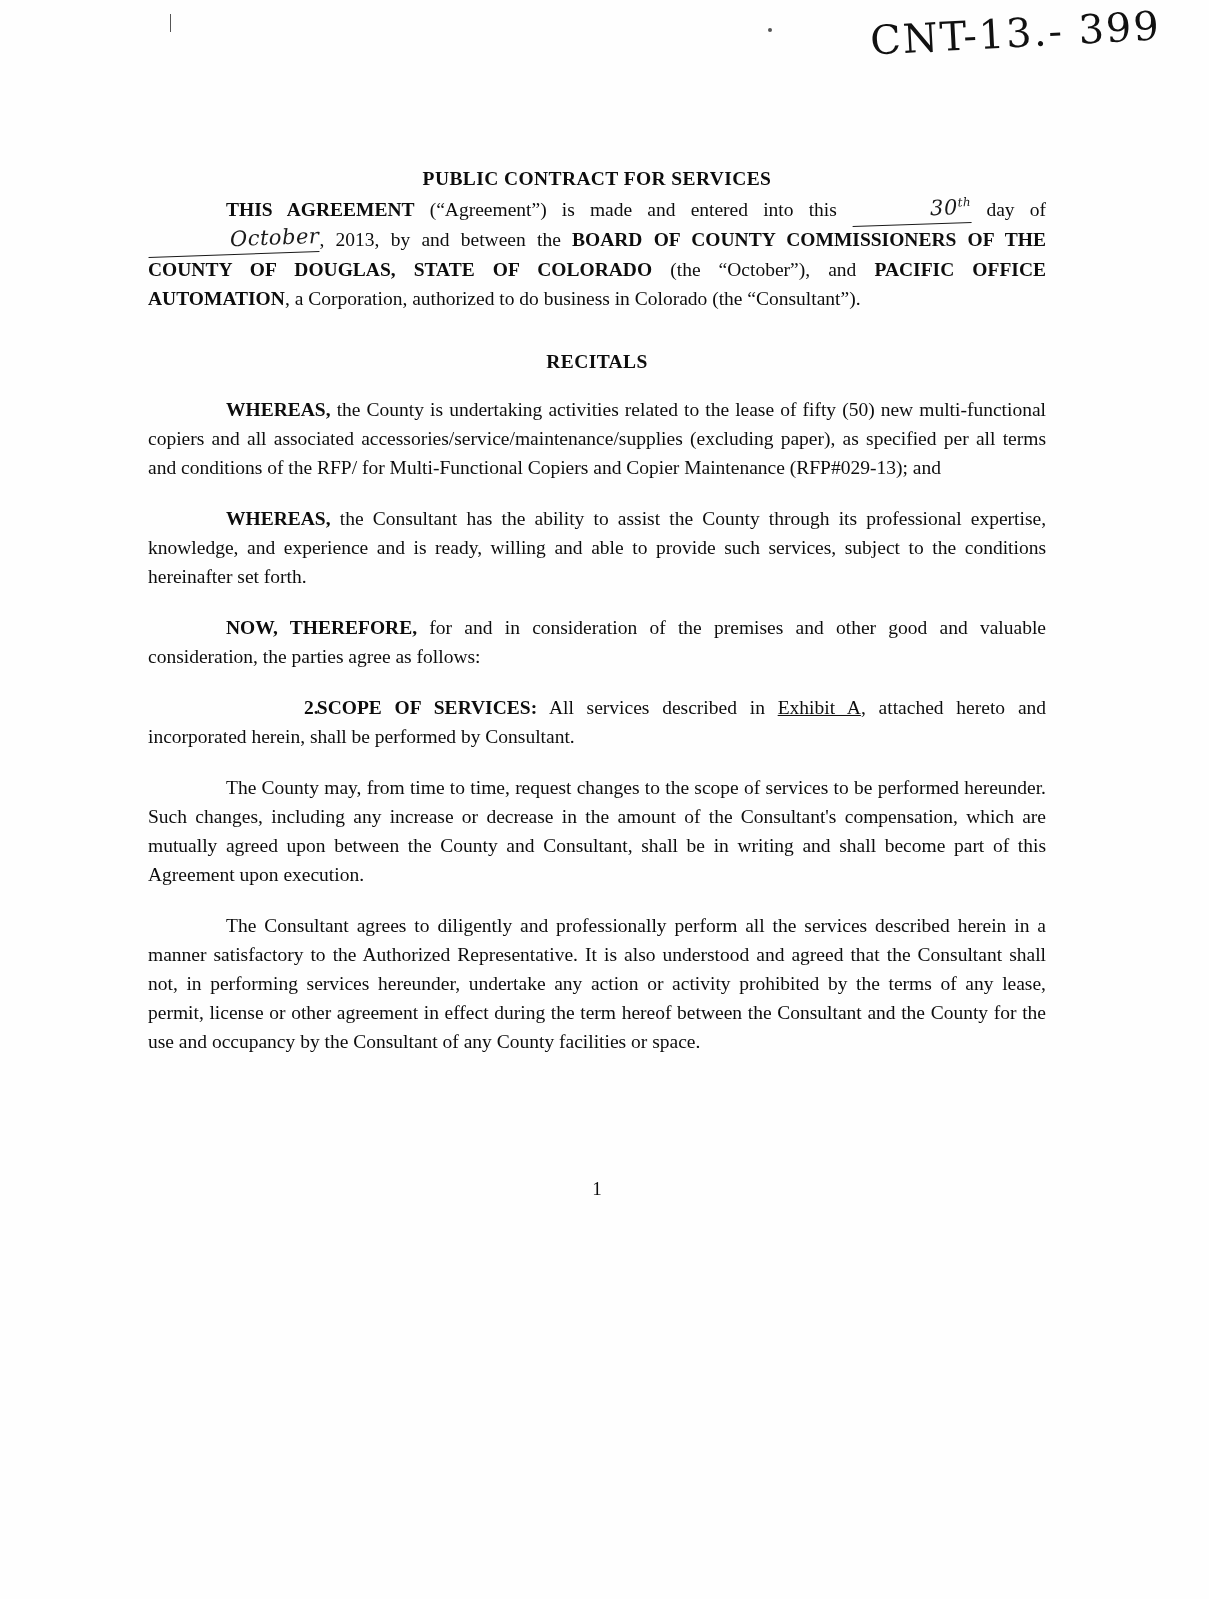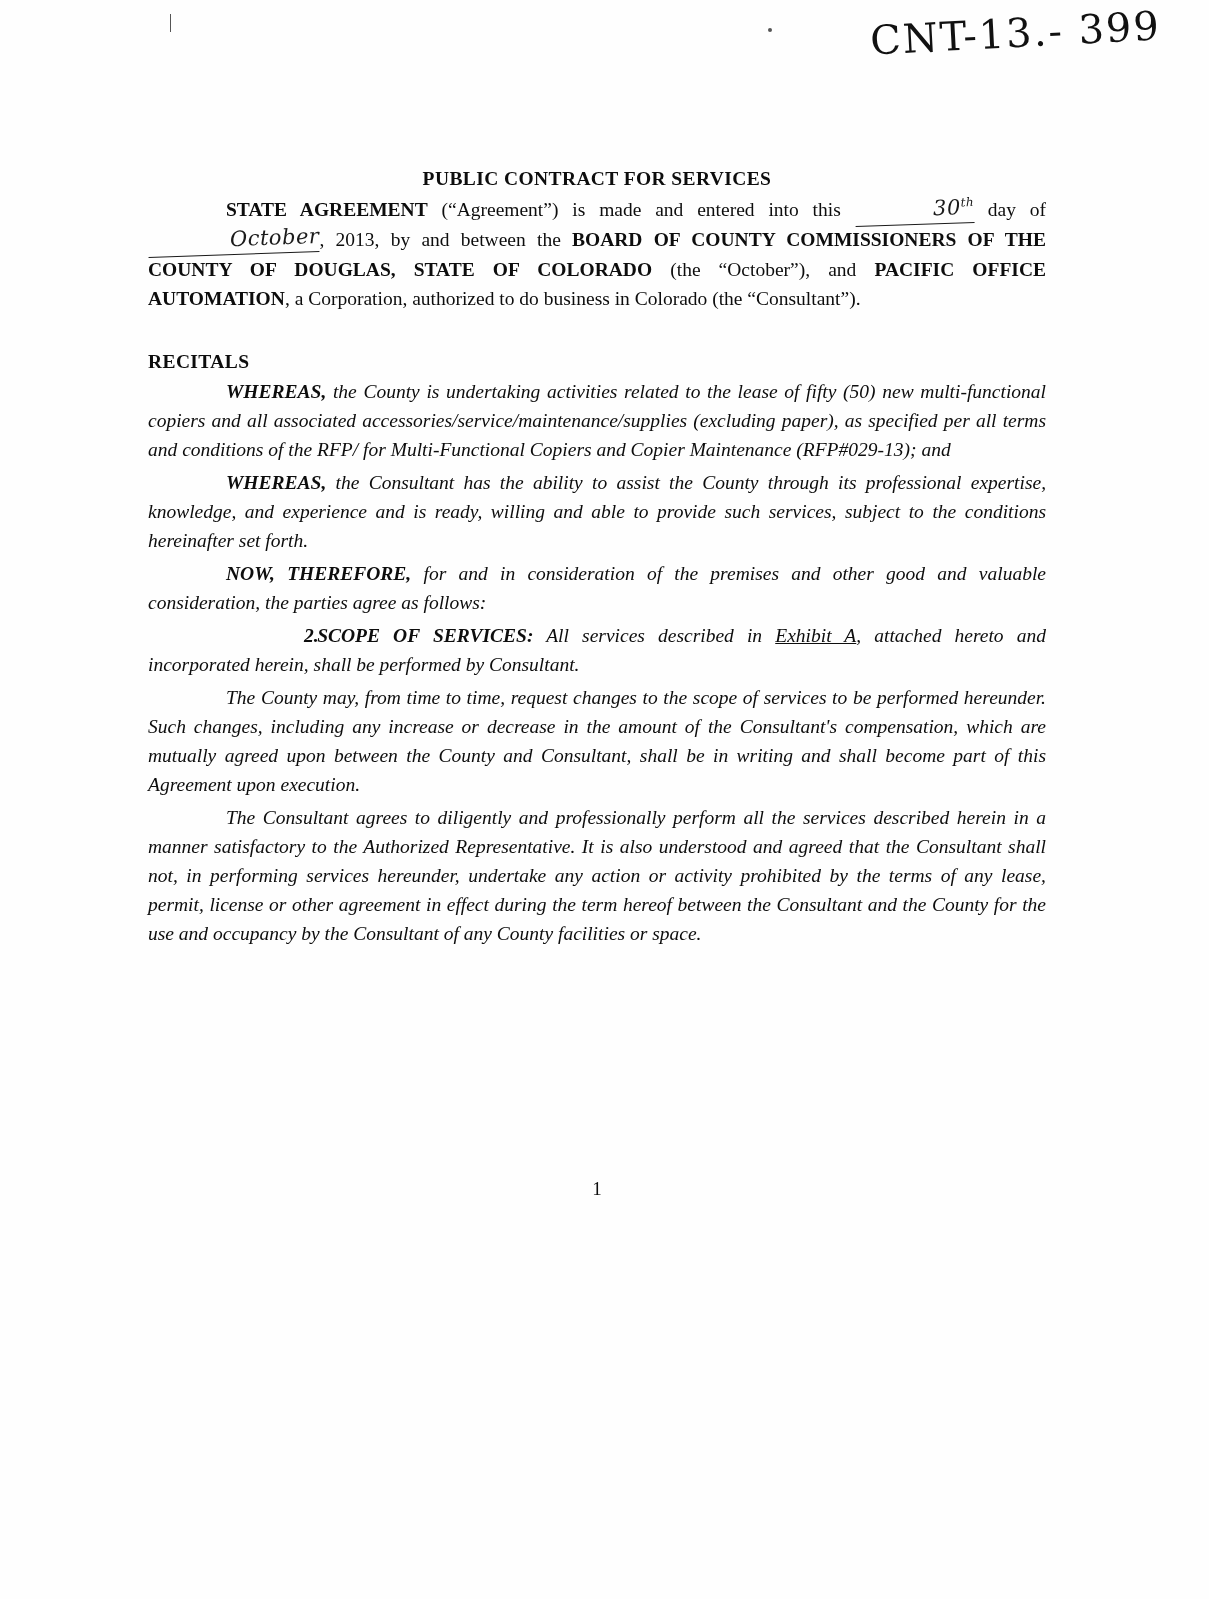--- a/index.html
+++ b/index.html
@@ -56,35 +56,35 @@
     background: #555;
   }
   .doc-title {
     text-align: center;
     font-weight: bold;
     font-size: 19.5px;
     letter-spacing: 0.4px;
     margin-top: 168px;
   }
   .section-head {
+    text-align: center;
     font-weight: bold;
     font-size: 19.5px;
     letter-spacing: 0.4px;
     margin-top: 38px;
   }
   p.para {
     font-size: 19.5px;
     line-height: 29px;
     text-align: justify;
     margin: 0;
     text-indent: 78px;
   }
   p.para.tight {
-    margin-top: 4px;
-    font-style: italic;
+    margin-top: 22px;
   }
   .block-agreement {
     margin-top: 48px;
   }
   b, strong { font-weight: bold; }
   .u { text-decoration: underline; }
   
   .hw {
     font-family: "DejaVu Serif", serif;
     font-size: 21px;
@@ -133,21 +133,21 @@
   <div class="tick-mark"></div>
   <div class="dot-mark"></div>
 
   <div class="stamp">CNT-13.- 399</div>
 
   <div class="content">
 
     <div class="doc-title">PUBLIC CONTRACT FOR SERVICES</div>
 
     <p class="para block-agreement">
-      <b>STATE AGREEMENT</b>
+      <b>THIS AGREEMENT</b>
       <span>(“Agreement”) is made and entered into this</span>
       <span class="hw hw-day"><span>30</span><sup>th</sup></span>
       <span>day of</span>
       <span class="hw hw-month">October</span><span>, 2013, by and between the</span>
       <b>BOARD OF COUNTY COMMISSIONERS OF THE COUNTY OF DOUGLAS, STATE OF COLORADO</b>
       <span>(the “October”), and</span>
       <b>PACIFIC OFFICE AUTOMATION</b><span>, a Corporation, authorized to do business in Colorado (the “Consultant”).</span>
     </p>
 
     <div class="section-head">RECITALS</div>

